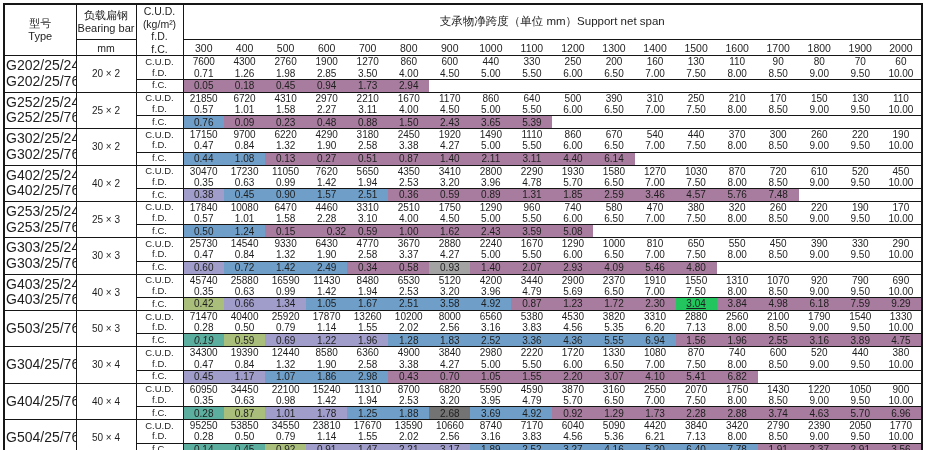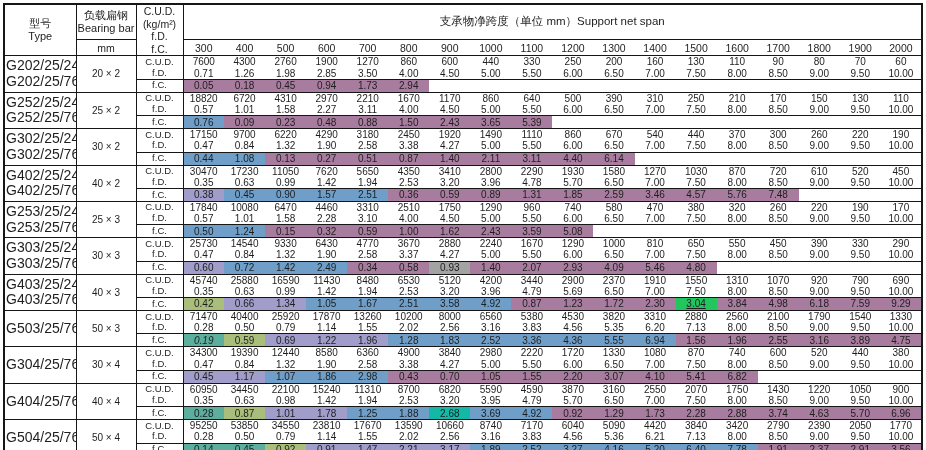--- a/index.html
+++ b/index.html
@@ -145,21 +145,21 @@
         <td></td>
         <td></td>
         <td></td>
       </tr>
       <tr class="r-cud">
         <td class="c-type" rowspan="3">G252/25/24
 G252/25/76</td>
         <td class="c-bar" rowspan="3">25 × 2</td>
         <td class="c-label" rowspan="2">C.U.D.
 f.D.</td>
-        <td>18820</td>
+        <td>21850</td>
         <td>6720</td>
         <td>4310</td>
         <td>2970</td>
         <td>2210</td>
         <td>1670</td>
         <td>1170</td>
         <td>860</td>
         <td>640</td>
         <td>500</td>
         <td>390</td>
@@ -387,21 +387,21 @@
         <td>8.50</td>
         <td>9.00</td>
         <td>9.50</td>
         <td>10.00</td>
       </tr>
       <tr class="r-fc">
         <td class="c-label">f.C.</td>
         <td style="background: rgb(111, 159, 201);">0.50</td>
         <td style="background: rgb(111, 159, 201);">1.24</td>
         <td style="background: rgb(168, 124, 158);">0.15</td>
-        <td style="background: rgb(168, 124, 158);">0.32</td>
+        <td style="background: rgb(168, 124, 158); text-align: right;">0.32</td>
         <td style="background: rgb(168, 124, 158);">0.59</td>
         <td style="background: rgb(168, 124, 158);">1.00</td>
         <td style="background: rgb(168, 124, 158);">1.62</td>
         <td style="background: rgb(168, 124, 158);">2.43</td>
         <td style="background: rgb(168, 124, 158);">3.59</td>
         <td style="background: rgb(168, 124, 158);">5.08</td>
         <td></td>
         <td></td>
         <td></td>
         <td></td>
@@ -717,21 +717,21 @@
         <td>10.00</td>
       </tr>
       <tr class="r-fc">
         <td class="c-label">f.C.</td>
         <td style="background: rgb(92, 174, 158);">0.28</td>
         <td style="background: rgb(170, 190, 124);">0.87</td>
         <td style="background: rgb(160, 157, 202);">1.01</td>
         <td style="background: rgb(160, 157, 202);">1.78</td>
         <td style="background: rgb(111, 159, 201);">1.25</td>
         <td style="background: rgb(111, 159, 201);">1.88</td>
-        <td style="background: #14b8a6;">2.68</td>
+        <td style="background: #737373;">2.68</td>
         <td style="background: rgb(111, 159, 201);">3.69</td>
         <td style="background: rgb(111, 159, 201);">4.92</td>
         <td style="background: rgb(168, 124, 158);">0.92</td>
         <td style="background: rgb(168, 124, 158);">1.29</td>
         <td style="background: rgb(168, 124, 158);">1.73</td>
         <td style="background: rgb(168, 124, 158);">2.28</td>
         <td style="background: rgb(168, 124, 158);">2.88</td>
         <td style="background: rgb(168, 124, 158);">3.74</td>
         <td style="background: rgb(168, 124, 158);">4.63</td>
         <td style="background: rgb(168, 124, 158);">5.70</td>

